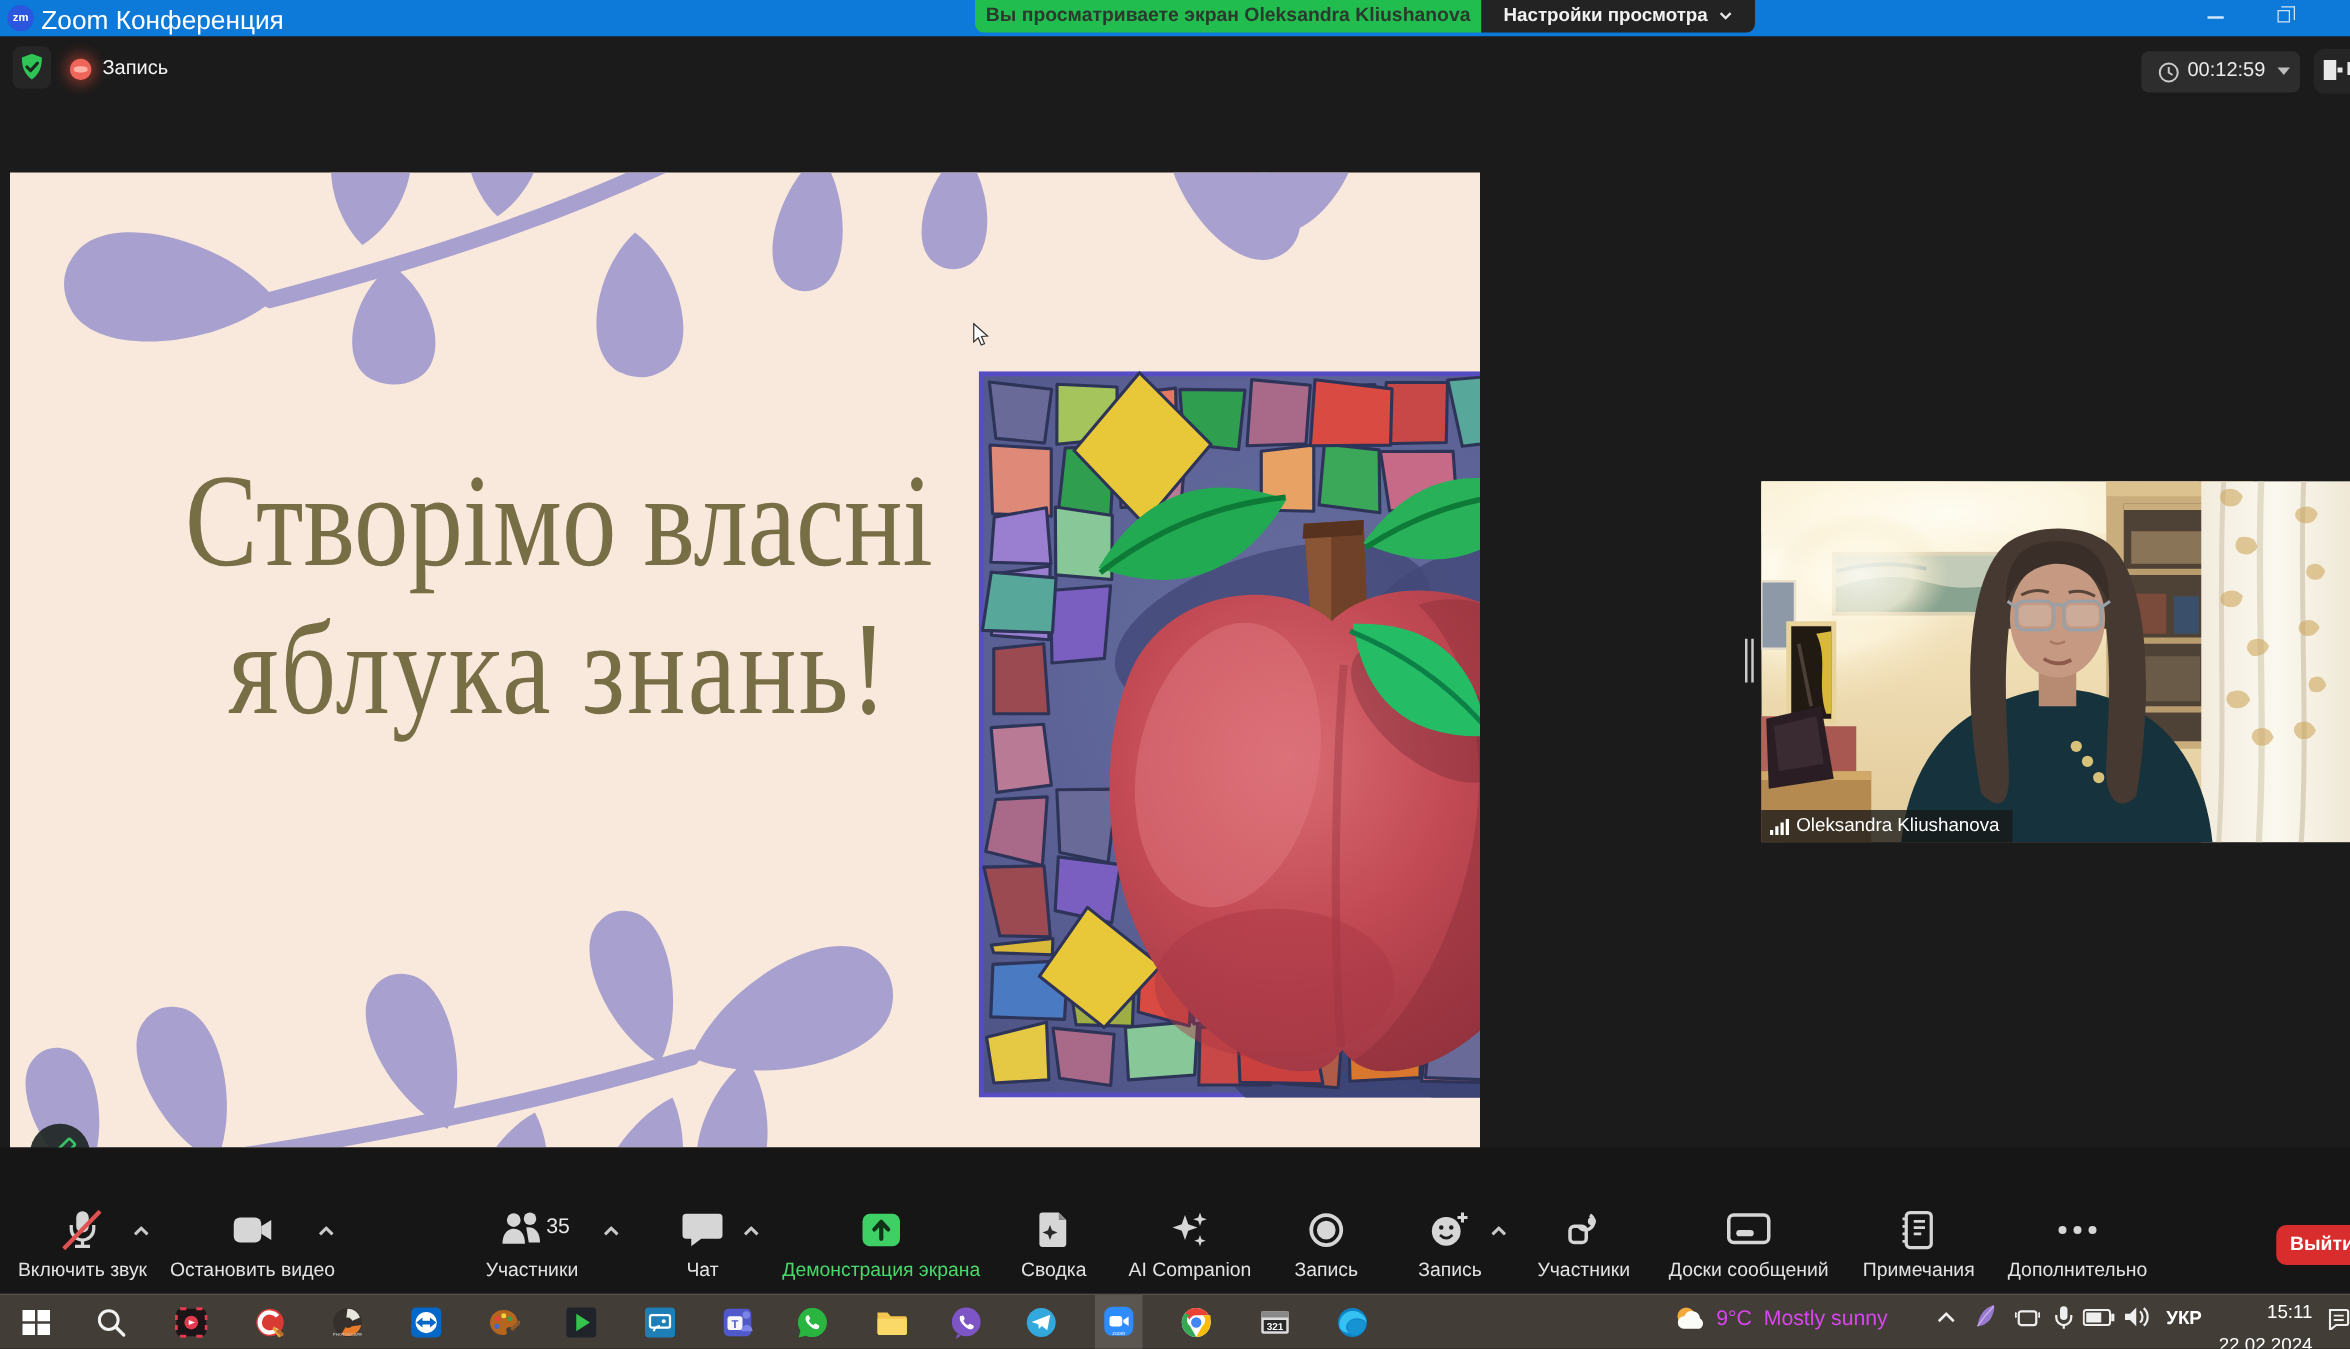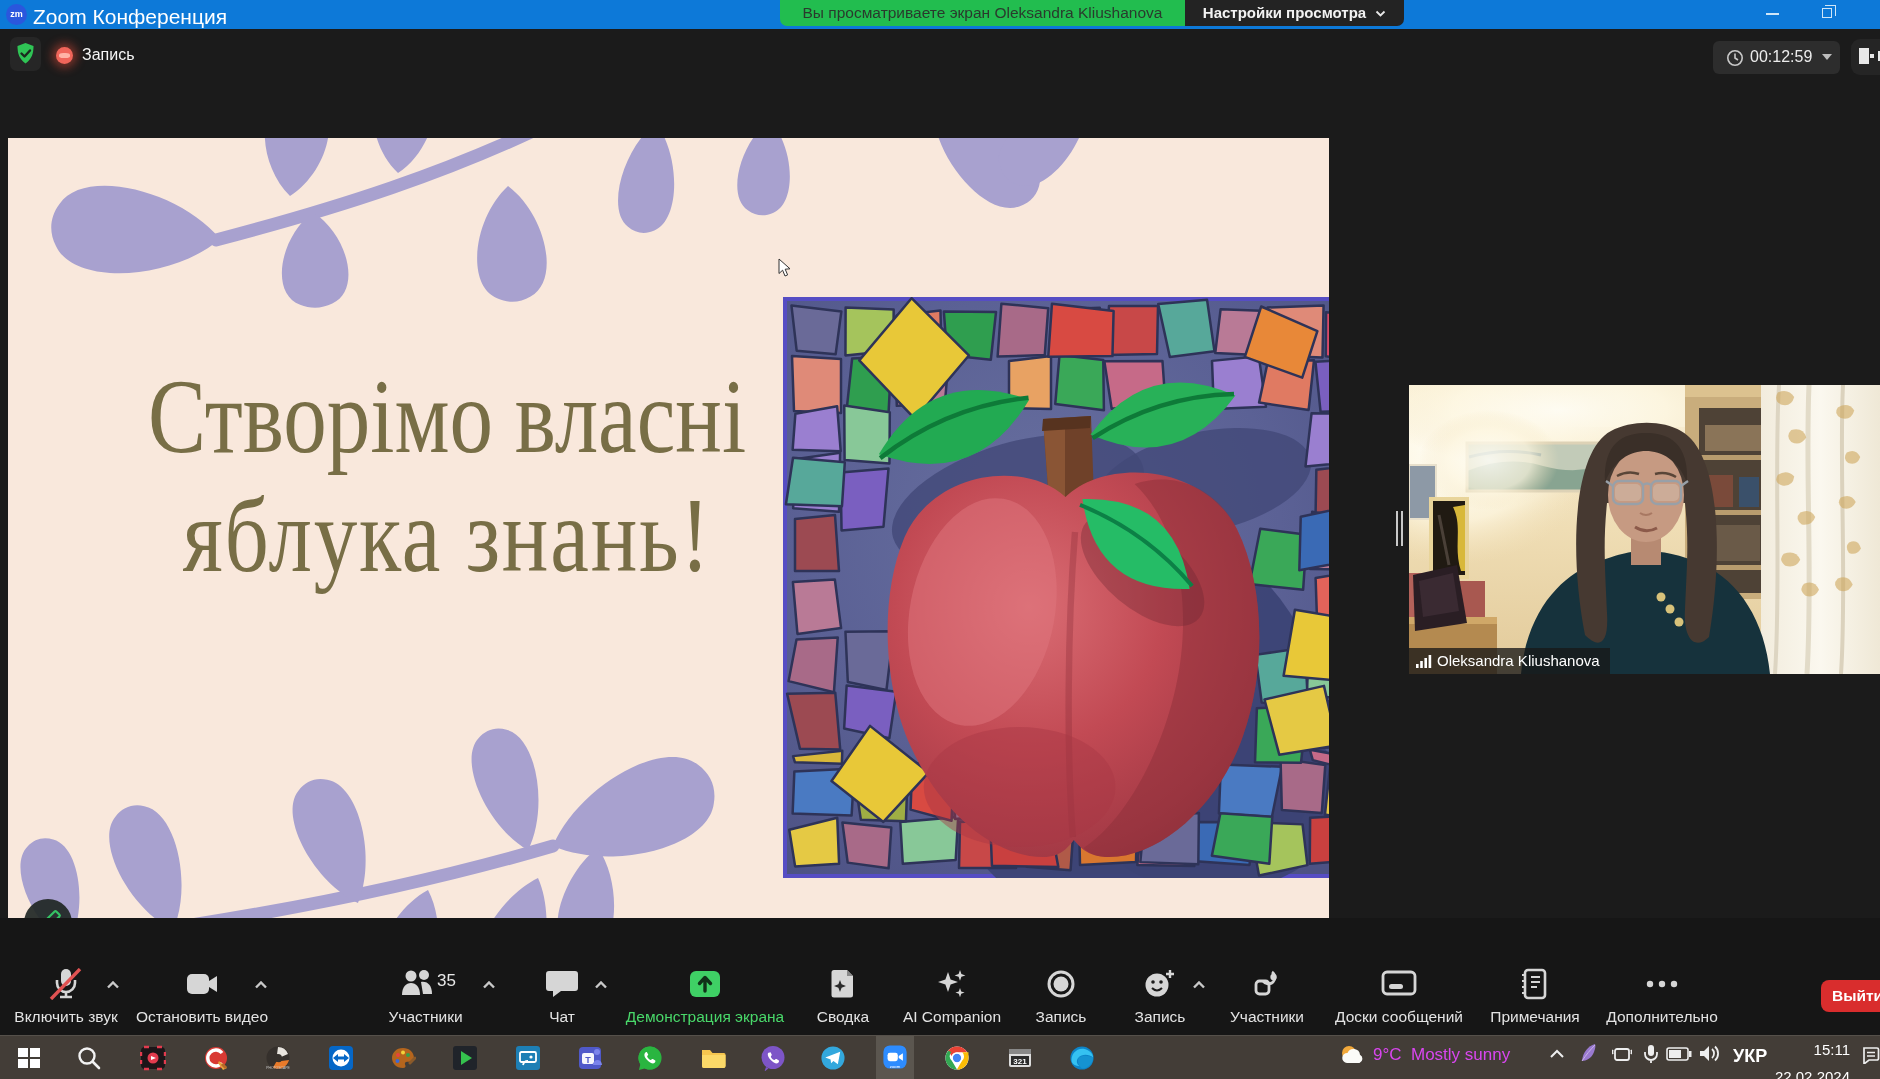--- a/index.html
+++ b/index.html
@@ -4,36 +4,36 @@
 html,body{width:1880px;height:1079px;overflow:hidden}
 body{position:relative;background:#1b1b1b;font-family:"Liberation Sans",sans-serif;-webkit-font-smoothing:antialiased}
 
 #titlebar{position:absolute;left:0;top:0;width:1880px;height:29px;background:#0d79d8}
 #zmlogo{position:absolute;left:6px;top:4px;width:21px;height:21px;border-radius:50%;background:#2a57dd;color:#fff;font-size:9px;font-weight:bold;text-align:center;line-height:21px}
 #wintitle{position:absolute;left:33px;top:5px;color:#fff;font-size:21px}
 #minbtn{position:absolute;left:1766px;top:13px;width:13px;height:2px;background:#cfe6f8}
 #restbtn{position:absolute;left:1822px;top:8px;width:10px;height:10px;border:1.6px solid #cfe6f8;background:transparent}
 #restbtn:before{content:"";position:absolute;left:1.5px;top:-4.5px;width:10px;height:10px;border:1.6px solid #cfe6f8;border-left:none;border-bottom:none}
 
-#banner{position:absolute;left:780px;top:0;width:405px;height:26px;background:#22bd4f;border-bottom-left-radius:7px;text-align:center;color:#2a3a2d;font-size:15.5px;font-weight:normal;line-height:25px}
+#banner{position:absolute;left:780px;top:0;width:405px;height:26px;background:#22bd4f;border-bottom-left-radius:7px;text-align:center;color:#2a3a2d;font-size:15.5px;font-weight:bold;line-height:25px}
 #viewset{position:absolute;left:1185px;top:0;width:219px;height:26px;background:#232323;border-bottom-right-radius:7px;color:#f2f2f2;font-size:15px;font-weight:bold;line-height:25px;text-align:center}
 
 #shieldbox{position:absolute;left:10px;top:37px;width:31px;height:34px;background:#262626;border-radius:7px}
 #recdot{position:absolute;left:56px;top:47px;width:17px;height:17px;border-radius:50%;background:#f0655a;box-shadow:0 0 10px 4px rgba(240,80,60,.45)}
 #recdot:after{content:"";position:absolute;left:3px;top:6px;width:11px;height:5px;background:#ffb3a6;border-radius:40%}
 #reclabel{position:absolute;left:82px;top:46px;color:#f5f5f5;font-size:16px}
 #timerpill{position:absolute;left:1713px;top:41px;width:127px;height:33px;background:#2d2d2d;border-radius:6px;color:#ececec;font-size:16px}
 #timertext{position:absolute;left:37px;top:7px}
 #timerarrow{position:absolute;left:109px;top:13px;width:0;height:0;border-left:5px solid transparent;border-right:5px solid transparent;border-top:6px solid #bdbdbd}
 #exitpill{position:absolute;left:1851px;top:39px;width:40px;height:36px;background:#252525;border-radius:9px}
 #exitpill .door{position:absolute;left:8px;top:9px;width:10px;height:16px;background:#e8e8e8}
 #exitpill .dot{position:absolute;left:19px;top:15px;width:4px;height:4px;background:#e8e8e8}
 #exitpill .b{position:absolute;left:26px;top:8px;color:#e8e8e8;font-size:15px;font-weight:bold}
 
-#slide{position:absolute;left:8px;top:138px;width:1321px;height:780px;background:#f9e8dc;overflow:hidden}
+#slide{position:absolute;left:8px;top:138px;width:1176px;height:780px;background:#f9e8dc;overflow:hidden}
 .tl1,.tl2{position:absolute;left:439px;white-space:nowrap;color:#786e46;font-family:"Liberation Serif",serif;font-size:87px;transform:translateX(-50%) scaleY(1.22);transform-origin:center top}
 .tl1{top:216px}
 .tl2{top:335px;letter-spacing:1.8px}
 
 #pencil{position:absolute;left:24px;top:899px;width:48px;height:48px;border-radius:50%;background:rgba(32,38,36,.92)}
 
 #video{position:absolute;left:1409px;top:385px;width:471px;height:289px;overflow:hidden}
 #nametag{position:absolute;left:1409px;top:648px;height:26px;background:rgba(24,24,24,.78);color:#fff;font-size:15px;padding:4px 10px 0 28px}
 
 #handle1,#handle2{position:absolute;width:2px;height:35px;background:#c9c9c9;top:511px}
@@ -614,19 +614,19 @@
   </svg>
 <svg style="position:absolute;left:1666px;top:1047px" width="26" height="14" viewBox="0 0 26 14">
     <rect x="1" y="1" width="21" height="12" rx="2" fill="none" stroke="#eee" stroke-width="1.6"></rect>
     <rect x="3" y="3" width="12" height="8" fill="#eee"></rect>
     <rect x="23" y="4" width="2.5" height="6" fill="#eee"></rect>
   </svg>
 <svg style="position:absolute;left:1698px;top:1044px" width="24" height="19" viewBox="0 0 24 19">
     <path d="M2 7 h4 l5 -5 v15 l-5 -5 H2 Z" fill="#eee"></path>
     <path d="M14 5 a6 6 0 0 1 0 9 M17 2.5 a9.5 9.5 0 0 1 0 14" stroke="#eee" stroke-width="1.8" fill="none"></path>
   </svg>
-<div style="position:absolute;left:1733px;top:1046px;color:#fff;font-size:18px;font-weight:bold">УКР</div>
+<div style="position:absolute;left:1733px;top:1046px;color:#fff;font-size:15px;font-weight:bold">УКР</div>
 <div style="position:absolute;left:1772px;top:1036px;width:78px;text-align:right;color:#fff;font-size:15px;line-height:27px">15:11<br>22.02.2024</div>
 <svg style="position:absolute;left:1862px;top:1046px" width="18" height="18" viewBox="0 0 18 18">
     <path d="M2 2 h13 a1.5 1.5 0 0 1 1.5 1.5 v9 a1.5 1.5 0 0 1 -1.5 1.5 h-8 l-5 4 Z" fill="none" stroke="#eee" stroke-width="1.7"></path>
     <path d="M5 6.5 h8 M5 10 h8" stroke="#eee" stroke-width="1.5"></path>
   </svg>
 
 
 </body></html>

